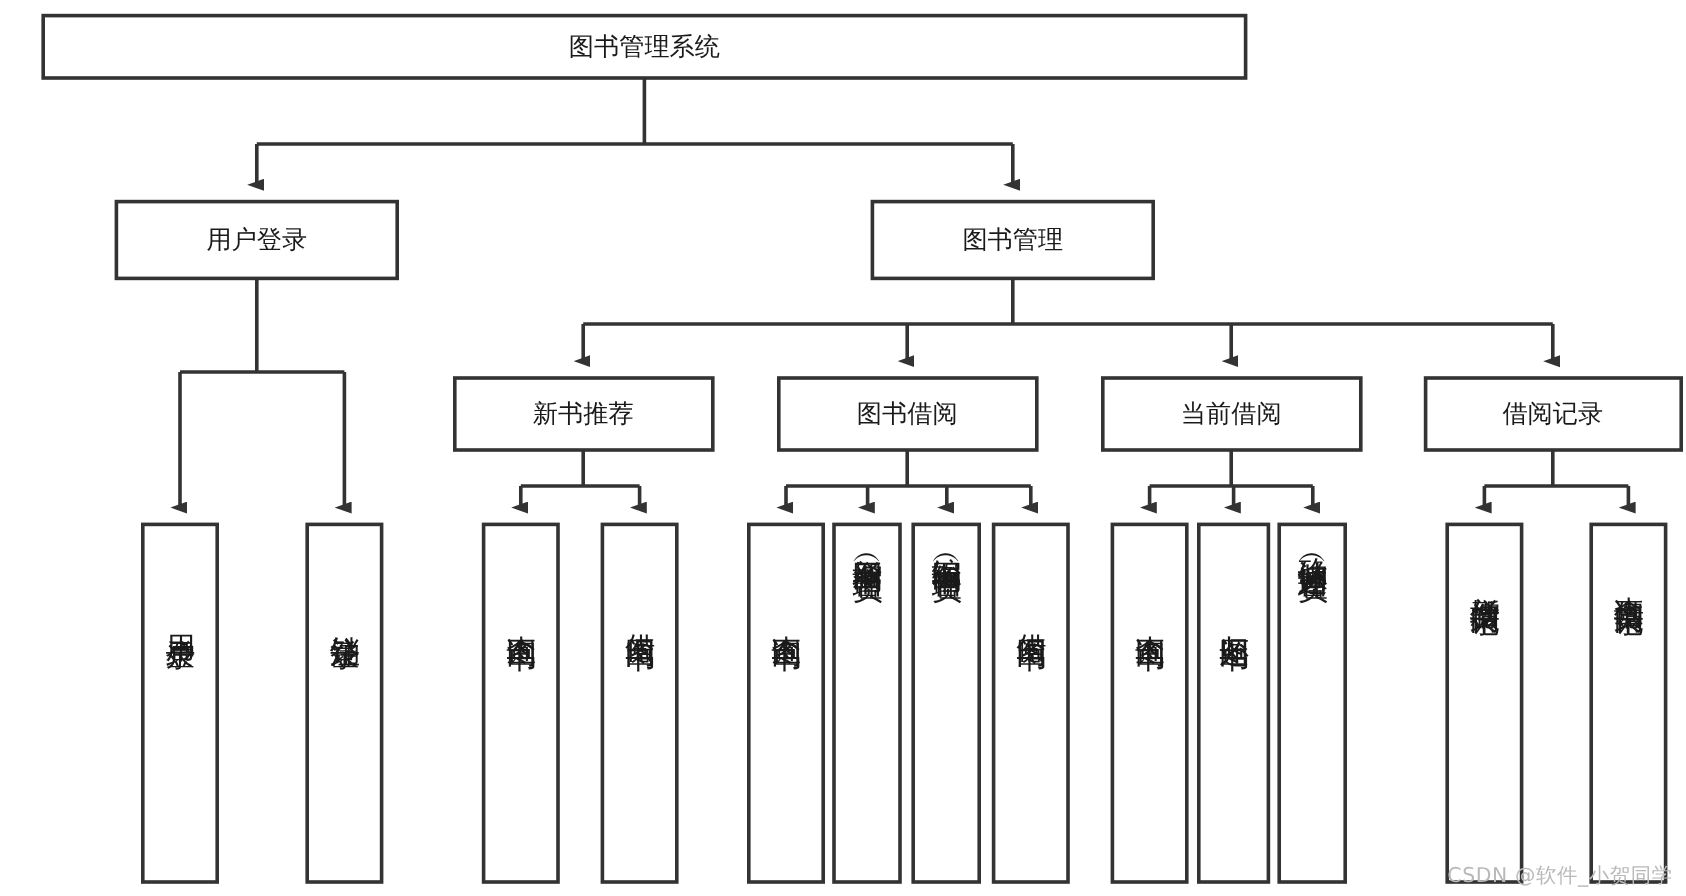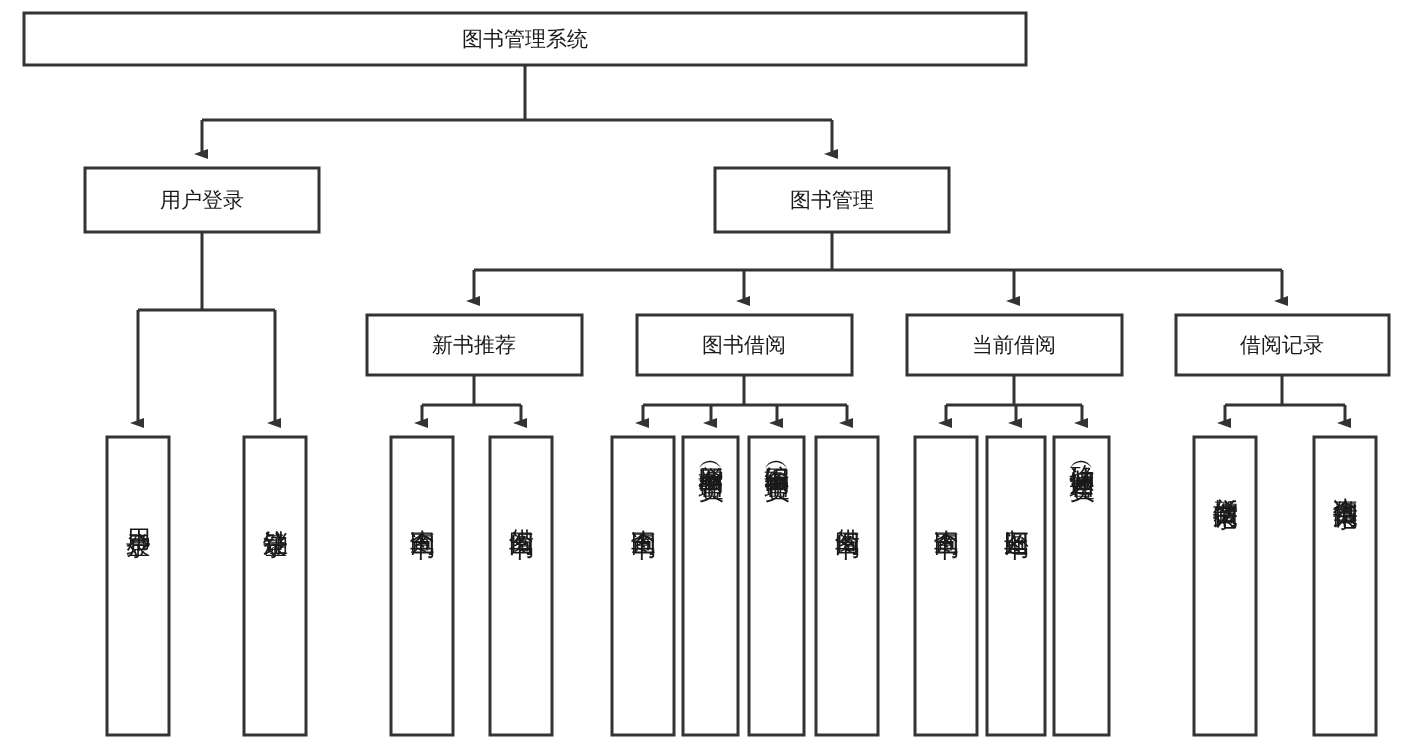--- a/index.html
+++ b/index.html
@@ -9,21 +9,21 @@
   }
   body {
     width: 1405px;
     height: 747px;
     font-family: "DejaVu Sans", "Liberation Sans", sans-serif;
     overflow: hidden;
     position: relative;
   }
   #diagram-root {
     position: absolute;
-    left: 4px;
+    left: 16px;
     top: 0;
     width: 1386px;
     height: 747px;
   }
   svg.canvas {
     display: block;
     width: 1405px;
     height: 747px;
   }
   .node-box {
@@ -211,13 +211,14 @@
   <div class="vlabel-wrap" style="left:1050px; top:437px; width:55px; height:298px;">
     <span class="vlabel" style="margin-top:8px;">确认归还（管理员）</span>
   </div>
   <div class="vlabel-wrap" style="left:1190px; top:437px; width:62px; height:298px;">
     <span class="vlabel" style="margin-top:40px;">新增借阅记录</span>
   </div>
   <div class="vlabel-wrap" style="left:1310px; top:437px; width:62px; height:298px;">
     <span class="vlabel" style="margin-top:40px;">查询借阅记录</span>
   </div>
 
+  <div class="watermark">CSDN @软件_小贺同学</div>
 </div>
 
 </body></html>

